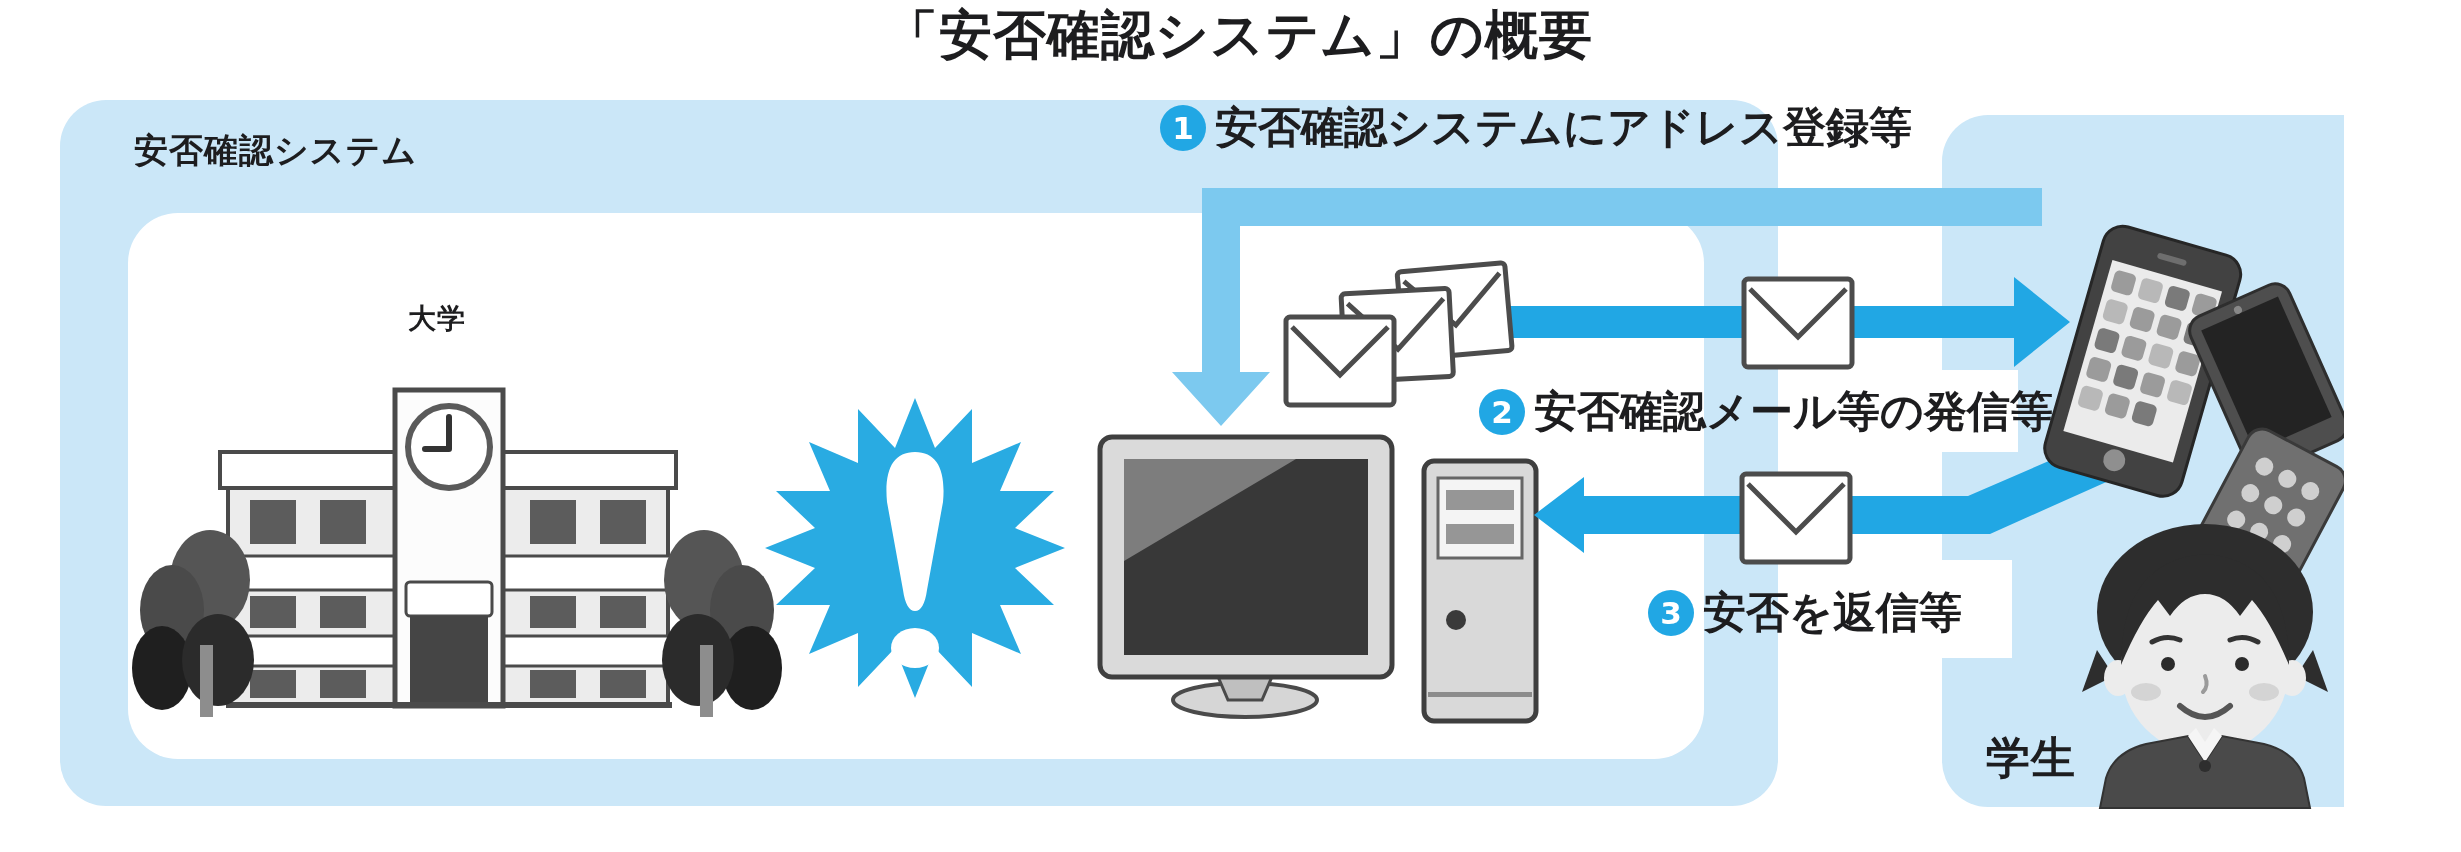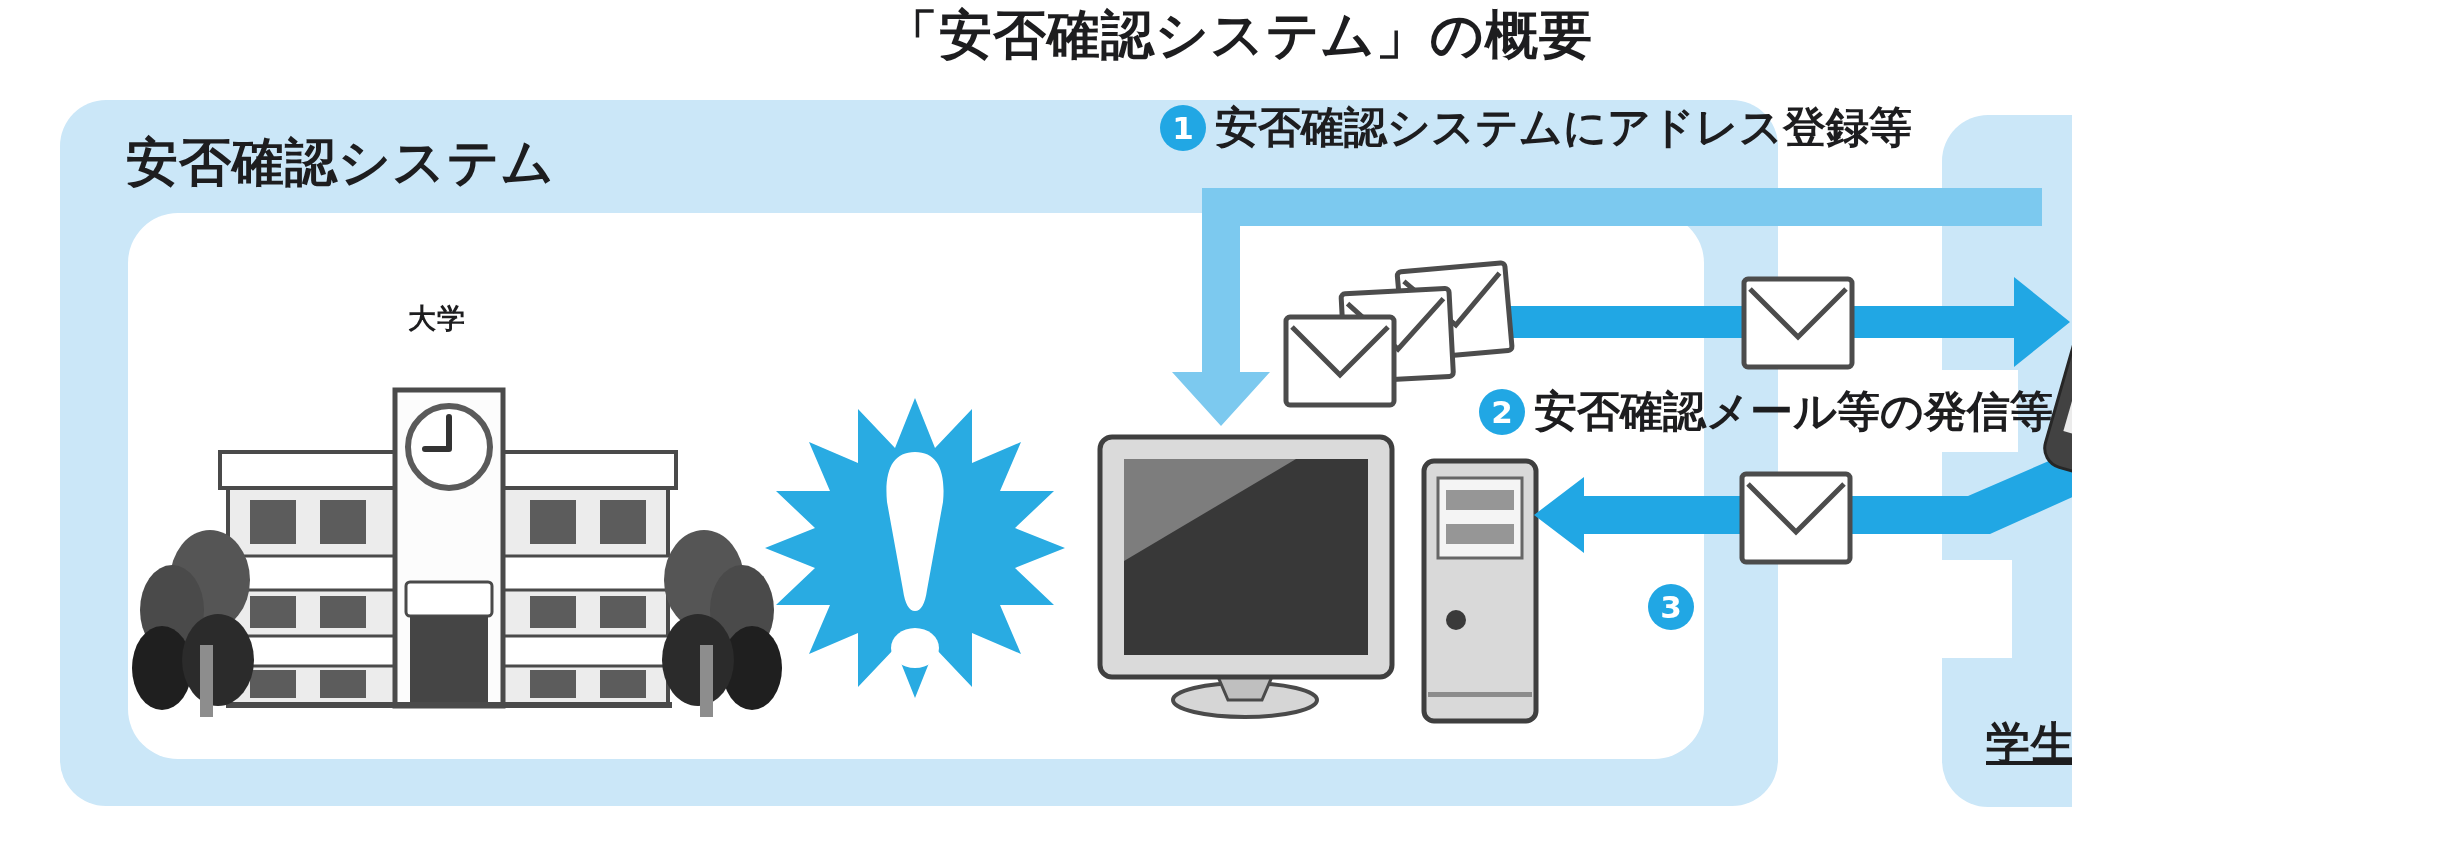--- a/index.html
+++ b/index.html
@@ -1,27 +1,27 @@
 <!DOCTYPE html>
 <html><head>
 <meta charset="utf-8">
 <style>
   html,body{margin:0;padding:0;background:#ffffff;}
   .canvas{
-    position:relative;width:2072px;height:852px;overflow:hidden;
+    position:relative;width:2344px;height:852px;overflow:hidden;
     font-family:"DejaVu Sans","Liberation Sans",sans-serif;color:#1d1d1f;background:#fff;
   }
   svg.layer{position:absolute;left:0;top:0;display:block;}
   .lbl{position:absolute;font-weight:700;white-space:nowrap;letter-spacing:1px;}
   .title{left:1239px;top:0px;font-size:53px;transform:translateX(-50%);}
-  .sys{left:126px;top:128px;font-size:52px;}
+  .sys{left:134px;top:128px;font-size:34px;}
   .place{font-size:28px;transform:translateX(-50%);}
   .u{left:437px;top:300px;}
   .d{left:913px;top:300px;}
-  .stu{left:1986px;top:714px;font-size:44px;text-decoration:underline;}
+  .stu{left:1986px;top:729px;font-size:44px;}
   .step{position:absolute;display:flex;align-items:center;gap:9px;white-space:nowrap;}
   .s1{left:1160px;top:99px;}
   .s2{left:1479px;top:383px;}
   .s3{left:1648px;top:584px;}
   .badge{
     width:46px;height:46px;border-radius:50%;background:#21a7e4;color:#fff;
     font-size:31px;font-weight:700;display:flex;align-items:center;justify-content:center;flex:0 0 46px;
   }
   .step .txt{font-size:43px;font-weight:700;text-align:center;}
 </style>
@@ -223,16 +223,17 @@
   <div class="step s1">
     <span class="badge">1</span>
     <span class="txt">安否確認システムにアドレス登録等</span>
   </div>
   <div class="step s2">
     <span class="badge">2</span>
     <span class="txt">安否確認メール等の発信等</span>
   </div>
   <div class="step s3">
     <span class="badge">3</span>
+    <span class="txt">安否を返信等</span>
   </div>
 
   <div class="lbl stu">学生</div>
 </div>
 
 </body></html>

